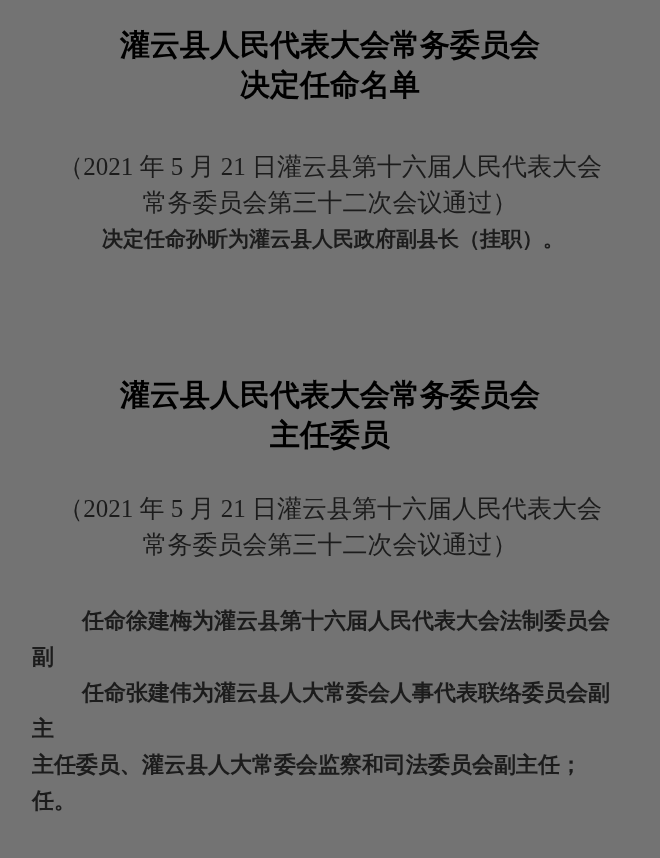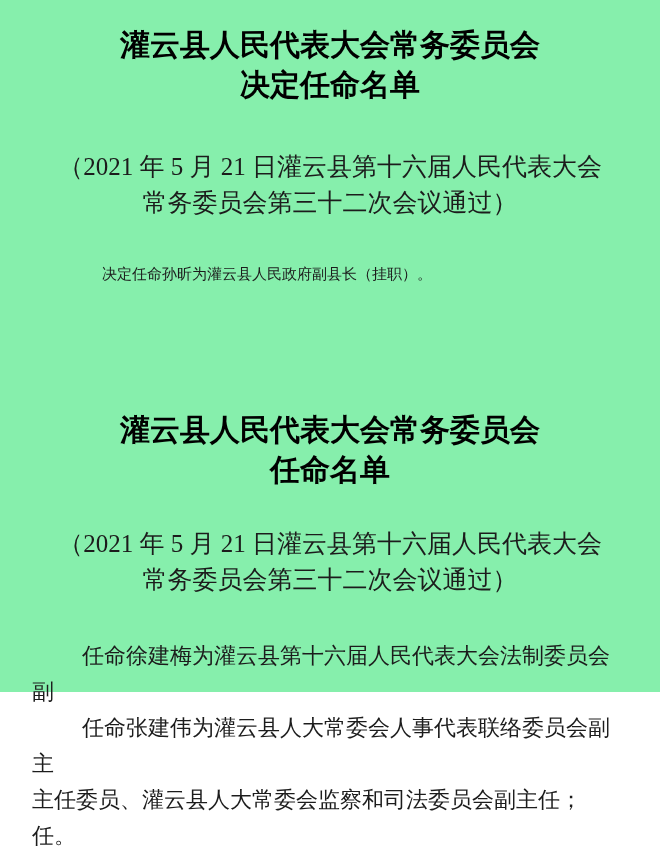--- a/index.html
+++ b/index.html
@@ -9,58 +9,59 @@
   }
   body {
     width: 660px;
     height: 858px;
     overflow: hidden;
     color: #000000;
   }
   .doc {
     box-sizing: border-box;
     width: 660px;
-    height: 692px;
+    height: 858px;
     padding: 25px 32px 8px 32px;
-    background: #86efac;
+    background: #737373;
   }
   .doc-title {
     font-family: "Liberation Sans", "DejaVu Sans", sans-serif;
     font-weight: 700;
     font-size: 30px;
     line-height: 40px;
     text-align: center;
     color: #000000;
   }
   .doc-title .t-line { display: block; }
   .meta {
     margin-top: 44px;
     font-family: "Liberation Serif", "DejaVu Serif", serif;
     font-size: 25px;
     line-height: 36px;
     text-align: center;
     color: #1c1c1c;
   }
   .meta .m-line { display: block; }
   .body-1 {
-    margin-top: 35px;
     font-family: "Liberation Serif", "DejaVu Serif", serif;
-    font-size: 15px;
+    font-size: 21px;
     line-height: 36px;
     color: #1c1c1c;
     text-indent: 70px;
+    font-weight: bold;
   }
   .section-2-title { margin-top: 118px; }
   .meta-2 { margin-top: 36px; }
   .body-2 {
     margin-top: 40px;
     font-family: "Liberation Serif", "DejaVu Serif", serif;
     font-size: 22px;
     line-height: 36px;
     color: #1c1c1c;
+    font-weight: bold;
   }
   .body-2 .b-line { display: block; }
   .body-2 .b-line.indent { text-indent: 50px; }
 </style>
 </head>
 <body>
 
 <div class="doc">
 
   <div class="doc-title">
@@ -70,21 +71,21 @@
 
   <div class="meta">
     <span class="m-line">（2021 年 5 月 21 日灌云县第十六届人民代表大会</span>
     <span class="m-line">常务委员会第三十二次会议通过）</span>
   </div>
 
   <div class="body-1">决定任命孙昕为灌云县人民政府副县长（挂职）。</div>
 
   <div class="doc-title section-2-title">
     <span class="t-line">灌云县人民代表大会常务委员会</span>
-    <span class="t-line">任命名单</span>
+    <span class="t-line">主任委员</span>
   </div>
 
   <div class="meta meta-2">
     <span class="m-line">（2021 年 5 月 21 日灌云县第十六届人民代表大会</span>
     <span class="m-line">常务委员会第三十二次会议通过）</span>
   </div>
 
   <div class="body-2">
     <span class="b-line indent">任命徐建梅为灌云县第十六届人民代表大会法制委员会副</span>
     <span class="b-line indent">任命张建伟为灌云县人大常委会人事代表联络委员会副主</span>

